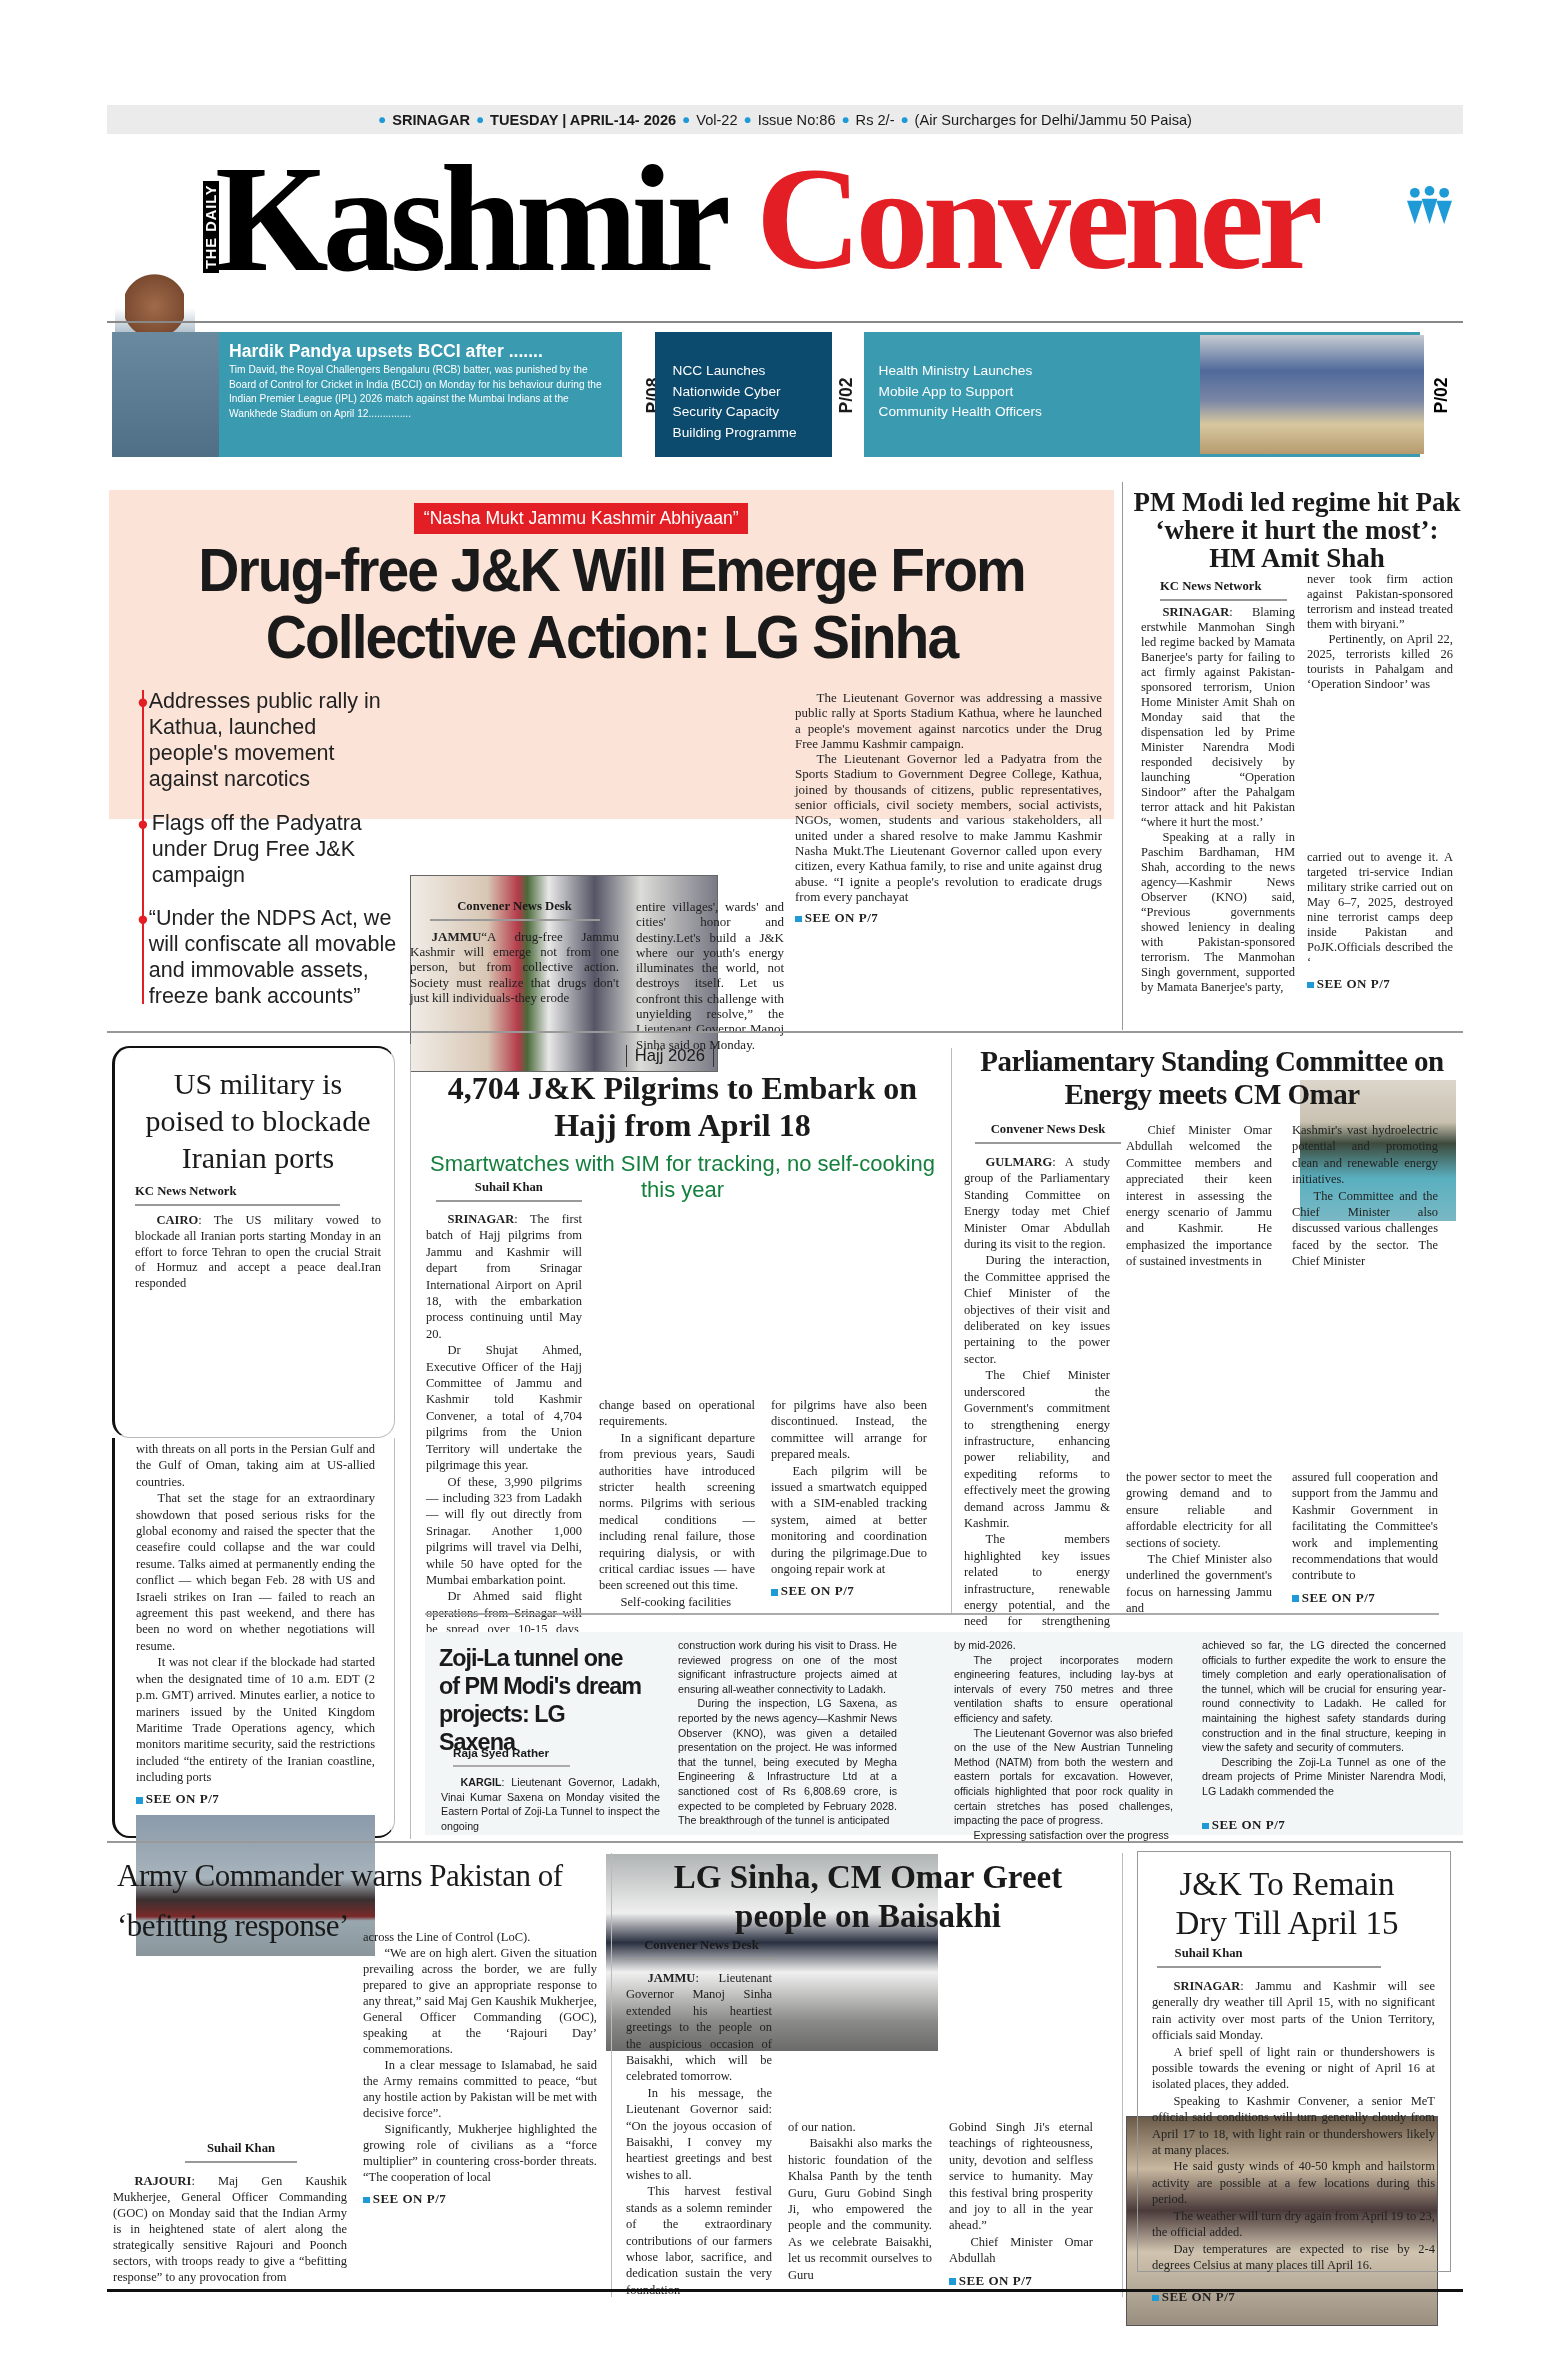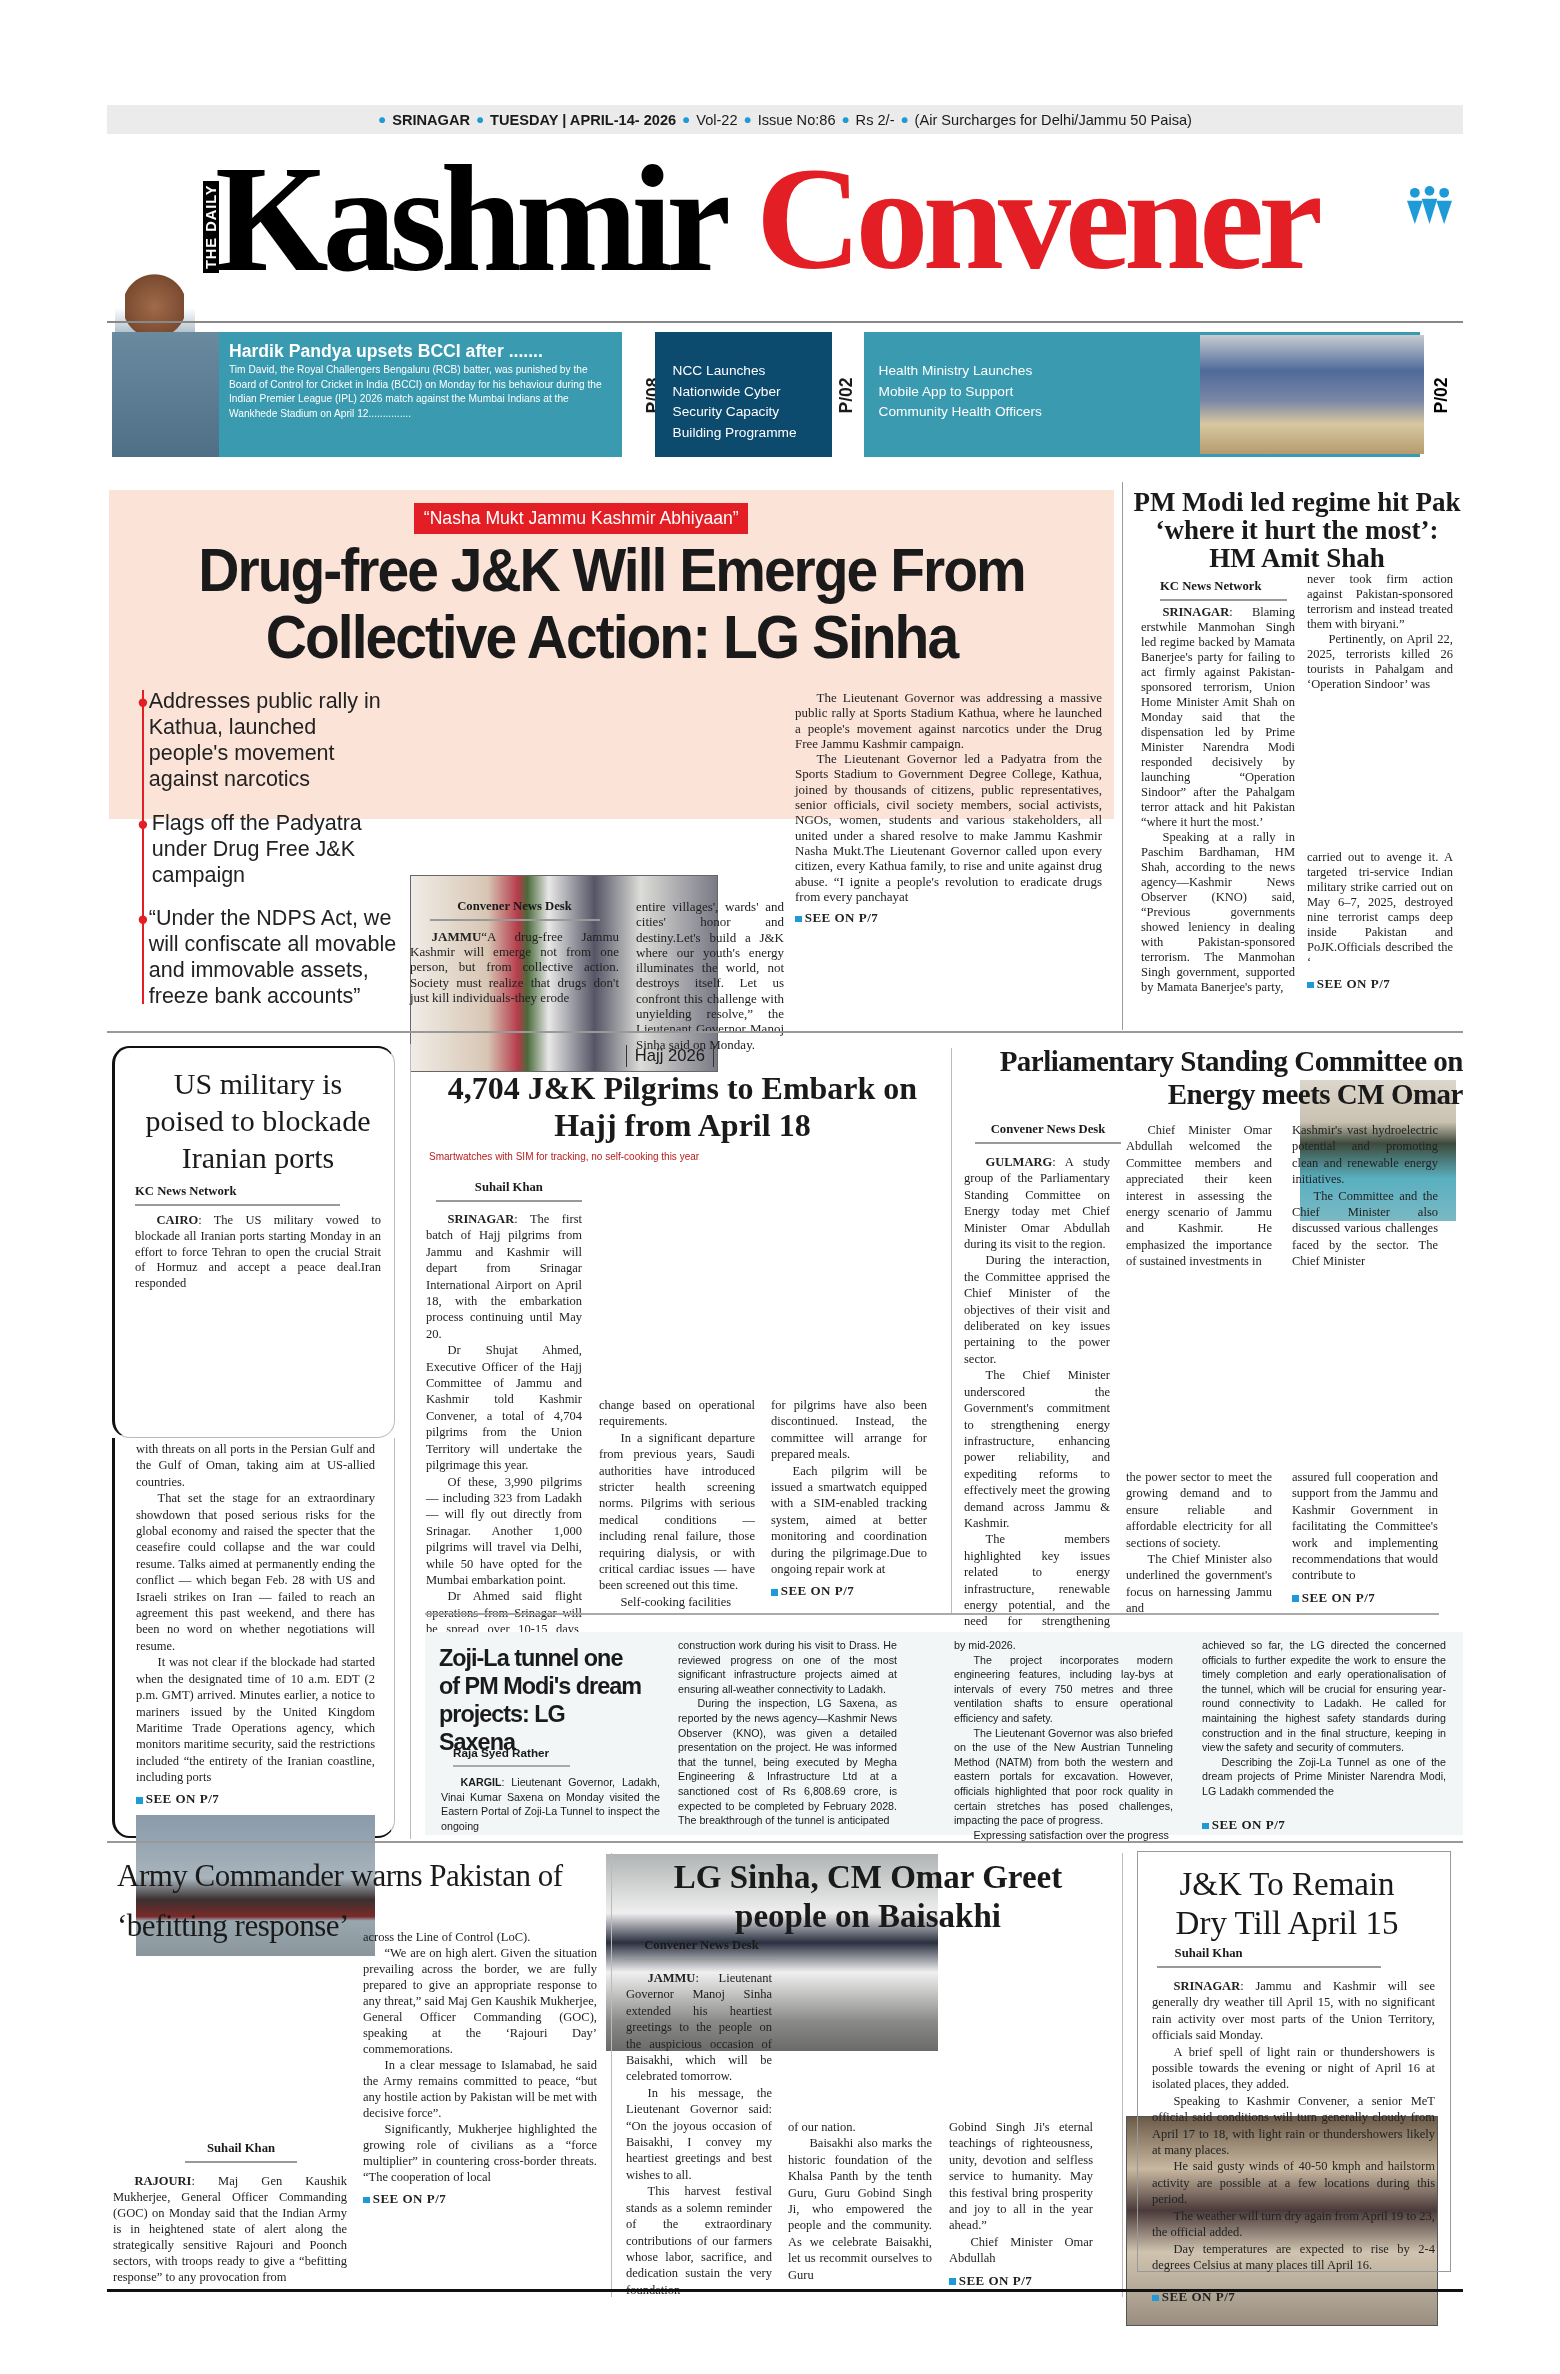--- a/index.html
+++ b/index.html
@@ -146,21 +146,21 @@
 <div class="abs body-text" style="left:136px;top:1441px;width:239px;font-size:12.5px;line-height:16.4px">
   <p style="text-indent:0">with threats on all ports in the Persian Gulf and the Gulf of Oman, taking aim at US-allied countries.</p>
   <p>That set the stage for an extraordinary showdown that posed serious risks for the global economy and raised the specter that the ceasefire could collapse and the war could resume. Talks aimed at permanently ending the conflict — which began Feb. 28 with US and Israeli strikes on Iran — failed to reach an agreement this past weekend, and there has been no word on whether negotiations will resume.</p>
   <p>It was not clear if the blockade had started when the designated time of 10 a.m. EDT (2 p.m. GMT) arrived. Minutes earlier, a notice to mariners issued by the United Kingdom Maritime Trade Operations agency, which monitors maritime security, said the restrictions included “the entirety of the Iranian coastline, including ports</p>
   <div class="see"><span class="sq"></span><span>SEE ON P/7</span></div>
 </div>
 <div class="abs" style="left:410px;top:1044px;width:1px;height:795px;background:#bbb"></div>
 
 <div class="abs sans" style="left:626px;top:1045px;font-size:16.6px;border:1px solid #333;border-top:none;border-bottom:none;padding:0 7.8px;line-height:21.5px">Hajj 2026</div>
 <div class="abs serif" style="left:429px;top:1070px;width:507px;text-align:center;font-weight:bold;font-size:32px;line-height:37px">4,704 J&amp;K Pilgrims to Embark on Hajj from April 18</div>
-<div class="abs sans" style="left:429px;top:1151px;width:507px;text-align:left;font-size:10px;color:#b91c1c">Smartwatches with SIM for tracking, no self-cooking this year</div>
+<div class="abs sans" style="left:429px;top:1151px;width:507px;text-align:center;font-size:22px;color:#15803d">Smartwatches with SIM for tracking, no self-cooking this year</div>
 <div class="abs" style="left:426px;top:1180px;width:156px">
   <div class="byline" style="margin:0 0 7.8px 9.8px">Suhail Khan</div>
 </div>
 <div class="abs body-text" style="left:426px;top:1211px;width:156px;font-size:12.5px;line-height:16.4px">
   <p><b>SRINAGAR</b><span>: The first batch of Hajj pilgrims from Jammu and Kashmir will depart from Srinagar International Airport on April 18, with the embarkation process continuing until May 20.</span></p>
   <p>Dr Shujat Ahmed, Executive Officer of the Hajj Committee of Jammu and Kashmir told Kashmir Convener, a total of 4,704 pilgrims from the Union Territory will undertake the pilgrimage this year.</p>
   <p>Of these, 3,990 pilgrims — including 323 from Ladakh — will fly out directly from Srinagar. Another 1,000 pilgrims will travel via Delhi, while 50 have opted for the Mumbai embarkation point.</p>
   <p>Dr Ahmed said flight operations from Srinagar will be spread over 10-15 days, though schedules remain subject to</p>
 </div>
 <div class="abs photo" style="left:606px;top:1190px;width:332px;height:197px;background:linear-gradient(180deg,#b0b4b4 0%,#efefef 30%,#2a3040 45%,#f0f0f0 60%,#8a8a88 85%,#6a6a6a 100%)"></div>
@@ -169,21 +169,21 @@
   <p>In a significant departure from previous years, Saudi authorities have introduced stricter health screening norms. Pilgrims with serious medical conditions — including renal failure, those requiring dialysis, or with critical cardiac issues — have been screened out this time.</p>
   <p>Self-cooking facilities</p>
 </div>
 <div class="abs body-text" style="left:771px;top:1397px;width:156px;font-size:12.5px;line-height:16.4px">
   <p style="text-indent:0">for pilgrims have also been discontinued. Instead, the committee will arrange for prepared meals.</p>
   <p>Each pilgrim will be issued a smartwatch equipped with a SIM-enabled tracking system, aimed at better monitoring and coordination during the pilgrimage.Due to ongoing repair work at</p>
   <div class="see"><span class="sq"></span><span>SEE ON P/7</span></div>
 </div>
 <div class="abs" style="left:951px;top:1048px;width:1px;height:566px;background:#bbb"></div>
 
-<div class="abs serif" style="left:961px;top:1045px;width:502px;text-align:right;font-weight:bold;font-size:29px;line-height:33px;letter-spacing:-0.5px">Parliamentary Standing Committee on Energy meets CM Omar</div>
+<div class="abs serif" style="left:961px;top:1045px;width:502px;text-align:center;font-weight:bold;font-size:29px;line-height:33px;letter-spacing:-0.5px">Parliamentary Standing Committee on Energy meets CM Omar</div>
 <div class="abs" style="left:975px;top:1122px;width:146px">
   <div class="byline">Convener News Desk</div>
 </div>
 <div class="abs body-text" style="left:964px;top:1154px;width:146px;font-size:12.5px;line-height:16.4px">
   <p><b>GULMARG</b><span>: A study group of the Parliamentary Standing Committee on Energy today met Chief Minister Omar Abdullah during its visit to the region.</span></p>
   <p>During the interaction, the Committee apprised the Chief Minister of the objectives of their visit and deliberated on key issues pertaining to the power sector.</p>
   <p>The Chief Minister underscored the Government's commitment to strengthening energy infrastructure, enhancing power reliability, and expediting reforms to effectively meet the growing demand across Jammu &amp; Kashmir.</p>
   <p>The members highlighted key issues related to energy infrastructure, renewable energy potential, and the need for strengthening power supply systems in the region.</p>
 </div>
 <div class="abs body-text" style="left:1126px;top:1122px;width:146px;font-size:12.5px;line-height:16.4px">

